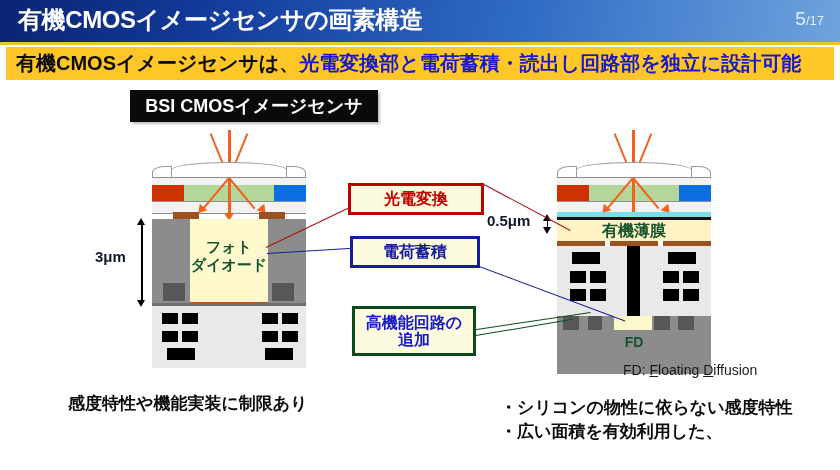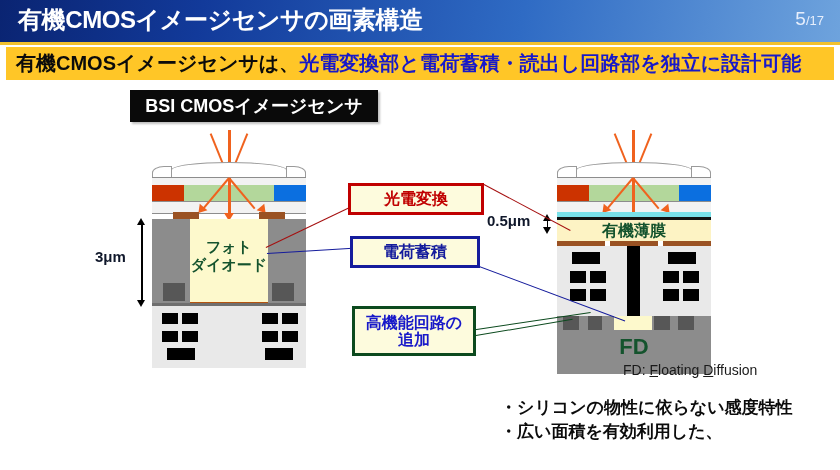--- a/index.html
+++ b/index.html
@@ -320,21 +320,21 @@
 
     <div class="blk" style="left:627px; top:246px; width:13px; height:70px;"></div>
 
     <div class="lyr" style="left:557px; top:316px; width:154px; height:58px; background:#8c8c8c;"></div>
     <div class="blk" style="left:563px; top:316px; width:16px; height:14px; background:#575757;"></div>
     <div class="blk" style="left:588px; top:316px; width:14px; height:14px; background:#575757;"></div>
     <div class="blk" style="left:654px; top:316px; width:16px; height:14px; background:#575757;"></div>
     <div class="blk" style="left:678px; top:316px; width:16px; height:14px; background:#575757;"></div>
 
     <div class="lyr" style="left:614px; top:316px; width:38px; height:14px; background:#fdf9cc;"></div>
-    <div class="diagram-text" style="left:605px; top:334px; width:58px; font-size:22px;">FD</div>
+    <div class="diagram-text" style="left:605px; top:334px; width:58px; font-size:14px;">FD</div>
 
     <div class="dim-label" style="left:487px; top:212px;">0.5μm</div>
     <div class="dim-cap-up" style="left:543px; top:214px;"></div>
     <div class="dim-line" style="left:546.5px; top:219px; height:9px;"></div>
     <div class="dim-cap-dn" style="left:543px; top:227px;"></div>
 
     <div class="caption-fd" style="left:623px; top:362px;">
       <span>FD: </span><u>F</u><span>loating </span><u>D</u><span>iffusion</span>
     </div>
   </div>
@@ -350,16 +350,17 @@
 
   <div class="callout c-red" style="left:348px; top:163px; width:136px; height:32px;margin-top:20px;">光電変換</div>
 
   <div class="callout c-blue" style="left:350px; top:236px; width:130px; height:32px;">電荷蓄積</div>
 
   <div class="callout c-green" style="left:352px; top:306px; width:124px; height:50px; flex-direction:column;">
     <span>高機能回路の</span>
     <span>追加</span>
   </div>
 
+  <div class="concl" style="left:68px; top:392px;">感度特性や機能実装に制限あり</div>
   <div class="concl" style="left:500px; top:396px;">・シリコンの物性に依らない感度特性</div>
   <div class="concl" style="left:500px; top:420px;">・広い面積を有効利用した、</div>
 
 </div>
 
 </body></html>

